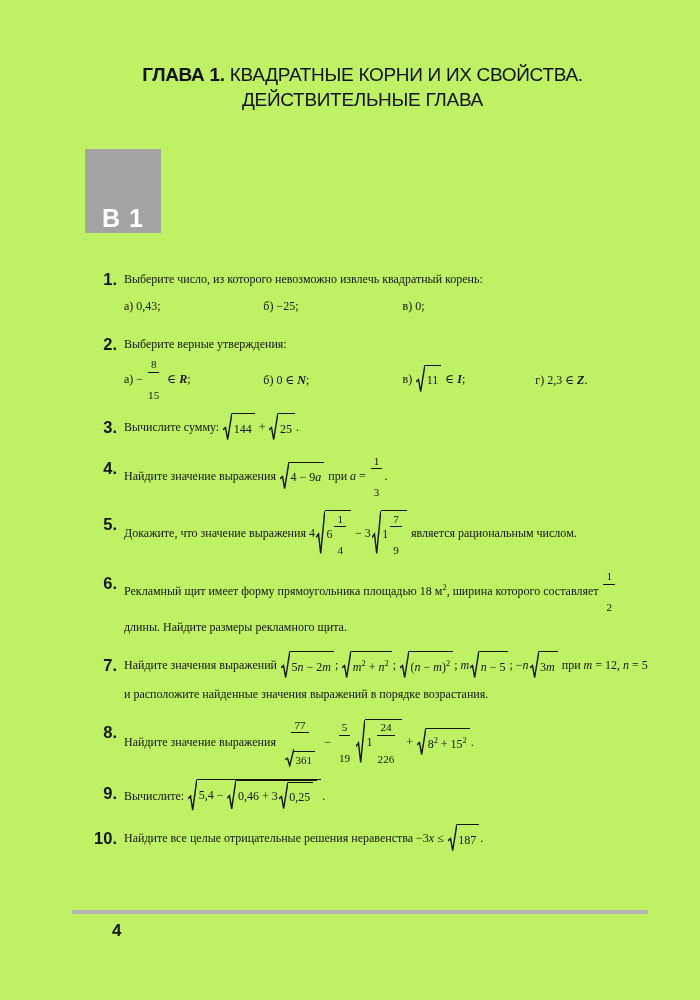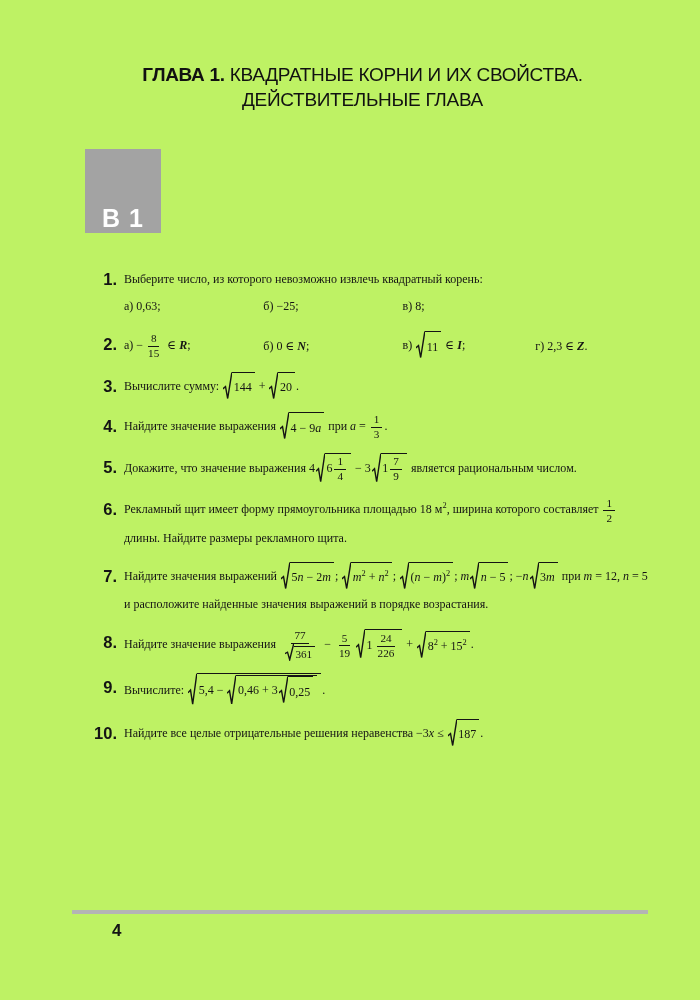--- a/index.html
+++ b/index.html
@@ -64,21 +64,21 @@
   .var, .setsym { font-style:italic; }
   .setsym { font-weight:bold; }
   sup.sup { font-size:0.7em; line-height:0; }
   .frac {
     display:inline-flex; flex-direction:column; align-items:center;
     vertical-align:middle; text-align:center;
     font-size:0.93em; line-height:1.18; margin:0 2px;
     white-space:nowrap;
   }
   .frac > .num { padding:0 3px 0.5px; border-bottom:1.4px solid currentColor; }
-  .frac > .den { padding:0.5px 3px 0; }
+  .frac > .den { padding:0.5px 3px 0;margin-top:16px; }
   .sqrt {
     display:inline-flex; align-items:flex-end;
     vertical-align:middle; margin:0 1px;
     transform:translateY(-1px);
   }
   .sqrt > svg.rad { flex:none; width:9px; align-self:stretch; display:block; }
   .sqrt > .vinc {
     display:inline-block; white-space:nowrap;
     border-top:1.5px solid currentColor;
     padding:1.5px 3px 0 1.5px;
@@ -107,29 +107,30 @@
         <span>В 1</span>
       </div>
   </section>
 
   <main class="problems">
       <div class="problem">
         <div class="pnum">1.</div>
         <div class="pbody">
           <div class="ptext">Выберите число, из которого невозможно извлечь квадратный корень:</div>
           <div class="options">
-            <div class="option">а) 0,63;</div>
+            <div class="option">а) 0,43;</div>
             <div class="option">б) −25;</div>
-            <div class="option">в) 8;</div>
+            <div class="option">в) 0;</div>
           </div>
         </div>
       </div>
       <div class="problem">
         <div class="pnum">2.</div>
         <div class="pbody">
+          <div class="ptext">Выберите верные утверждения:</div>
           <div class="options">
             <div class="option">а) −<span class="frac">
                 <span class="num">8</span>
                 <span class="den">15</span>
               </span> ∈ <span class="setsym">R</span>;</div>
             <div class="option">б) 0 ∈ <span class="setsym">N</span>;</div>
             <div class="option">в) <span class="sqrt">
                 <svg class="rad" viewBox="0 0 10 20" preserveAspectRatio="none">
                   <path d="M0.5 11.5 L2.8 10.2 L5.2 18.6 L9.7 0.8" fill="none" stroke="currentColor" stroke-width="1.4" vector-effect="non-scaling-stroke" stroke-linecap="square"></path>
                 </svg>
@@ -144,21 +145,21 @@
         <div class="pbody">
           <div class="ptext">Вычислите сумму: <span class="sqrt">
               <svg class="rad" viewBox="0 0 10 20" preserveAspectRatio="none">
                 <path d="M0.5 11.5 L2.8 10.2 L5.2 18.6 L9.7 0.8" fill="none" stroke="currentColor" stroke-width="1.4" vector-effect="non-scaling-stroke" stroke-linecap="square"></path>
               </svg>
               <span class="vinc">144</span>
             </span> + <span class="sqrt">
               <svg class="rad" viewBox="0 0 10 20" preserveAspectRatio="none">
                 <path d="M0.5 11.5 L2.8 10.2 L5.2 18.6 L9.7 0.8" fill="none" stroke="currentColor" stroke-width="1.4" vector-effect="non-scaling-stroke" stroke-linecap="square"></path>
               </svg>
-              <span class="vinc">20</span>
+              <span class="vinc">25</span>
             </span>.</div>
         </div>
       </div>
       <div class="problem">
         <div class="pnum">4.</div>
         <div class="pbody">
           <div class="ptext">Найдите значение выражения <span class="sqrt">
               <svg class="rad" viewBox="0 0 10 20" preserveAspectRatio="none">
                 <path d="M0.5 11.5 L2.8 10.2 L5.2 18.6 L9.7 0.8" fill="none" stroke="currentColor" stroke-width="1.4" vector-effect="non-scaling-stroke" stroke-linecap="square"></path>
               </svg>

